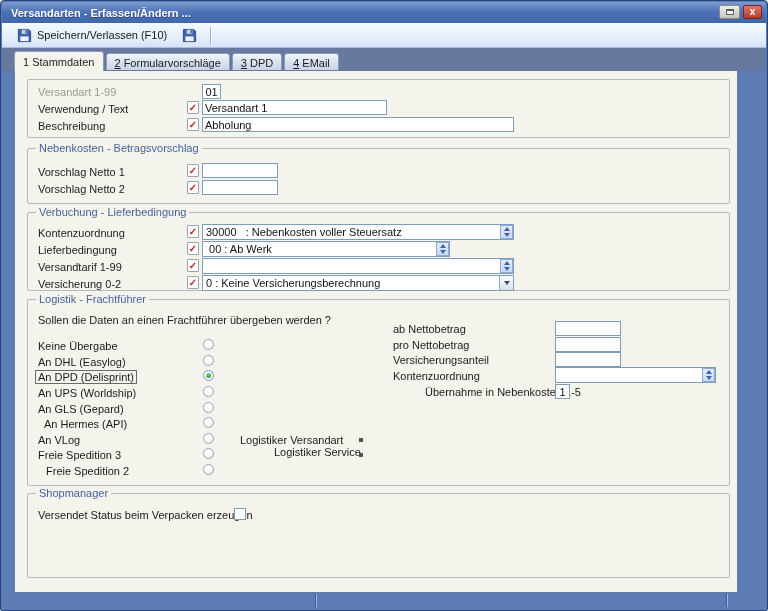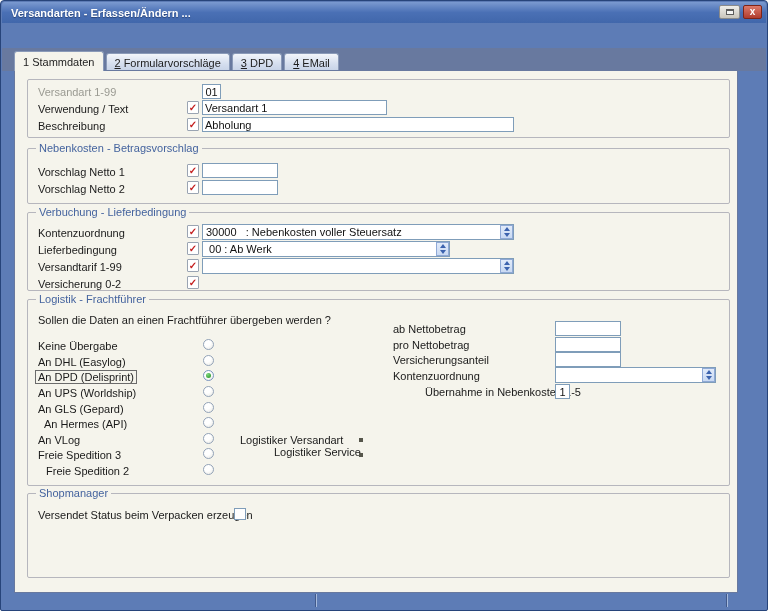--- a/index.html
+++ b/index.html
@@ -128,20 +128,40 @@
     <div class="titlebar-buttons">
       <div class="cap-btn btn-restore">
         <span class="restore-glyph"></span>
       </div>
       <div class="cap-btn btn-close">
         <span>x</span>
       </div>
     </div>
   </div>
 
+  <div class="toolbar">
+    <div class="tool-save">
+      <svg class="tool-icon" viewBox="0 0 16 16">
+        <path d="M1.5 1.5h11l2 2v11h-13z" fill="#3e63b0" stroke="#2c4a86" stroke-width="1"></path>
+        <rect x="5" y="1.8" width="6" height="4.5" fill="#c2d0e8"></rect>
+        <rect x="9" y="2.4" width="1.6" height="3.2" fill="#44638f"></rect>
+        <rect x="3.6" y="9" width="8.8" height="5" fill="#eef2f8"></rect>
+      </svg>
+      <span>Speichern/Verlassen (F10)</span>
+    </div>
+    <div class="tool-save tool-save2">
+      <svg class="tool-icon" viewBox="0 0 16 16">
+        <path d="M1.5 1.5h11l2 2v11h-13z" fill="#3e63b0" stroke="#2c4a86" stroke-width="1"></path>
+        <rect x="5" y="1.8" width="6" height="4.5" fill="#c2d0e8"></rect>
+        <rect x="9" y="2.4" width="1.6" height="3.2" fill="#44638f"></rect>
+        <rect x="3.6" y="9" width="8.8" height="5" fill="#eef2f8"></rect>
+      </svg>
+    </div>
+    <div class="toolbar-sep"></div>
+  </div>
 
   <div class="tabband">
     <div class="tab active">
       <span class="num">1</span>
       <span>Stammdaten</span>
     </div>
     <div class="tab">
       <span class="num u">2</span>
       <span>Formularvorschläge</span>
     </div>
@@ -209,20 +229,26 @@
       <div class="combo" style="left:174px; top:45px; width:312px;">
         <div class="combo-text"></div>
         <div class="spin-btn">
             <i class="tri-up"></i>
             <i class="tri-dn"></i>
           </div>
       </div>
 
       <span class="lbl" style="left:10px; top:65px;">Versicherung 0-2</span>
       <div class="chk-icon" style="left:159px; top:63px;">✓</div>
+      <div class="combo" style="left:174px; top:62px; width:312px;">
+        <div class="combo-text">0 : Keine Versicherungsberechnung</div>
+        <div class="drop-btn">
+            <i class="tri"></i>
+          </div>
+      </div>
     </div>
 
     <div class="groupbox" style="top:228px; height:187px;">
       <span class="caption">Logistik - Frachtführer</span>
 
       <span class="lbl" style="left:10px; top:14px;">Sollen die Daten an einen Frachtführer übergeben werden ?</span>
 
       <span class="lbl" style="left:10px; top:40px;">Keine Übergabe</span>
       <div class="radio" style="left:175px; top:39px;"></div>
 

